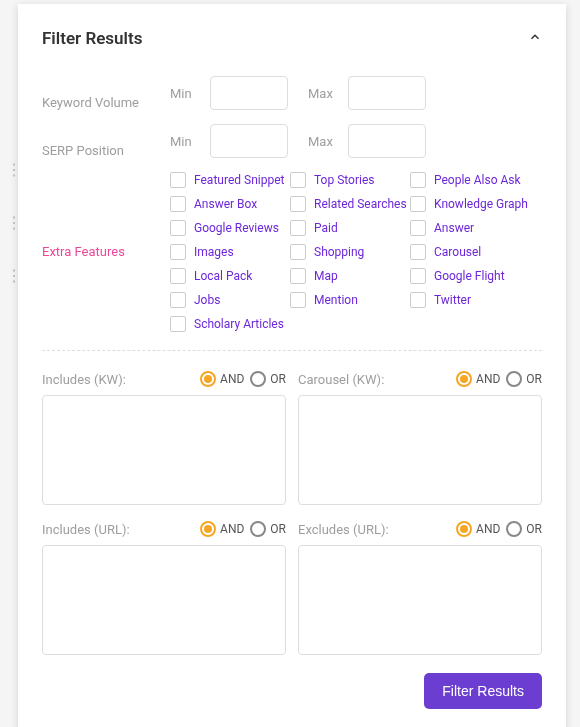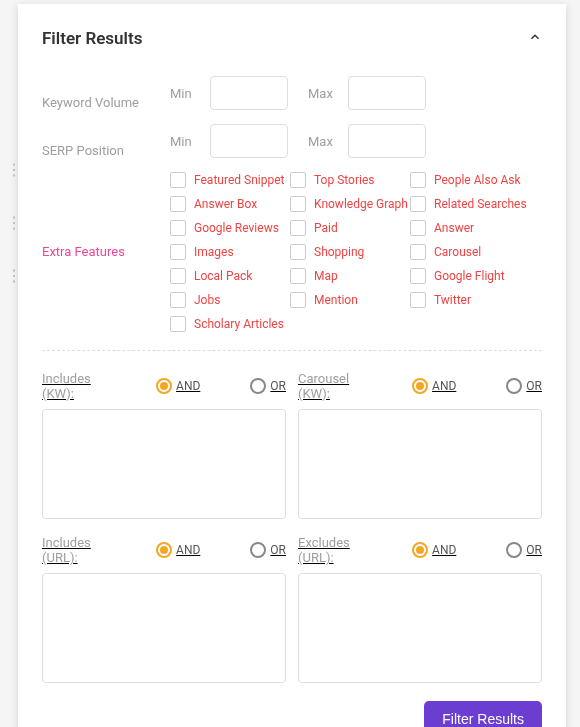--- a/index.html
+++ b/index.html
@@ -78,21 +78,21 @@
       display: grid;
       grid-template-columns: 120px 120px 124px;
       row-gap: 8px;
       column-gap: 0;
     }
     .chk {
       display: flex;
       align-items: center;
       gap: 8px;
       font-size: 12px;
-      color: #ef4444;
+      color: #6d28d9;
       cursor: pointer;
     }
     .chk-box {
       width: 16px;
       height: 16px;
       border: 1.5px solid #ccc;
       border-radius: 2px;
       flex-shrink: 0;
     }
     .divider {
@@ -104,39 +104,37 @@
       display: grid;
       grid-template-columns: 1fr 1fr;
       gap: 12px;
       margin-bottom: 12px;
     }
     .logic-header {
       display: flex;
       justify-content: space-between;
       align-items: center;
       margin-bottom: 8px;
-      text-decoration: underline;
     }
     .logic-label {
       font-size: 13px;
       color: #9e9e9e;
     }
     .radio-group {
       display: flex;
       align-items: center;
       gap: 6px;
     }
     .radio {
       display: flex;
       align-items: center;
       gap: 4px;
       font-size: 12px;
       color: #555;
       cursor: pointer;
-      margin-left: 44px;
     }
     .radio-circle {
       width: 16px;
       height: 16px;
       border-radius: 50%;
       border: 2px solid #888;
       display: flex;
       align-items: center;
       justify-content: center;
       flex-shrink: 0;
@@ -241,25 +239,25 @@
         <div class="chk">
           <span class="chk-box"></span>
           <span>People Also Ask</span>
         </div>
         <div class="chk">
           <span class="chk-box"></span>
           <span>Answer Box</span>
         </div>
         <div class="chk">
           <span class="chk-box"></span>
+          <span>Related Searches</span>
+        </div>
+        <div class="chk">
+          <span class="chk-box"></span>
           <span>Knowledge Graph</span>
-        </div>
-        <div class="chk">
-          <span class="chk-box"></span>
-          <span>Related Searches</span>
         </div>
         <div class="chk">
           <span class="chk-box"></span>
           <span>Google Reviews</span>
         </div>
         <div class="chk">
           <span class="chk-box"></span>
           <span>Paid</span>
         </div>
         <div class="chk">

